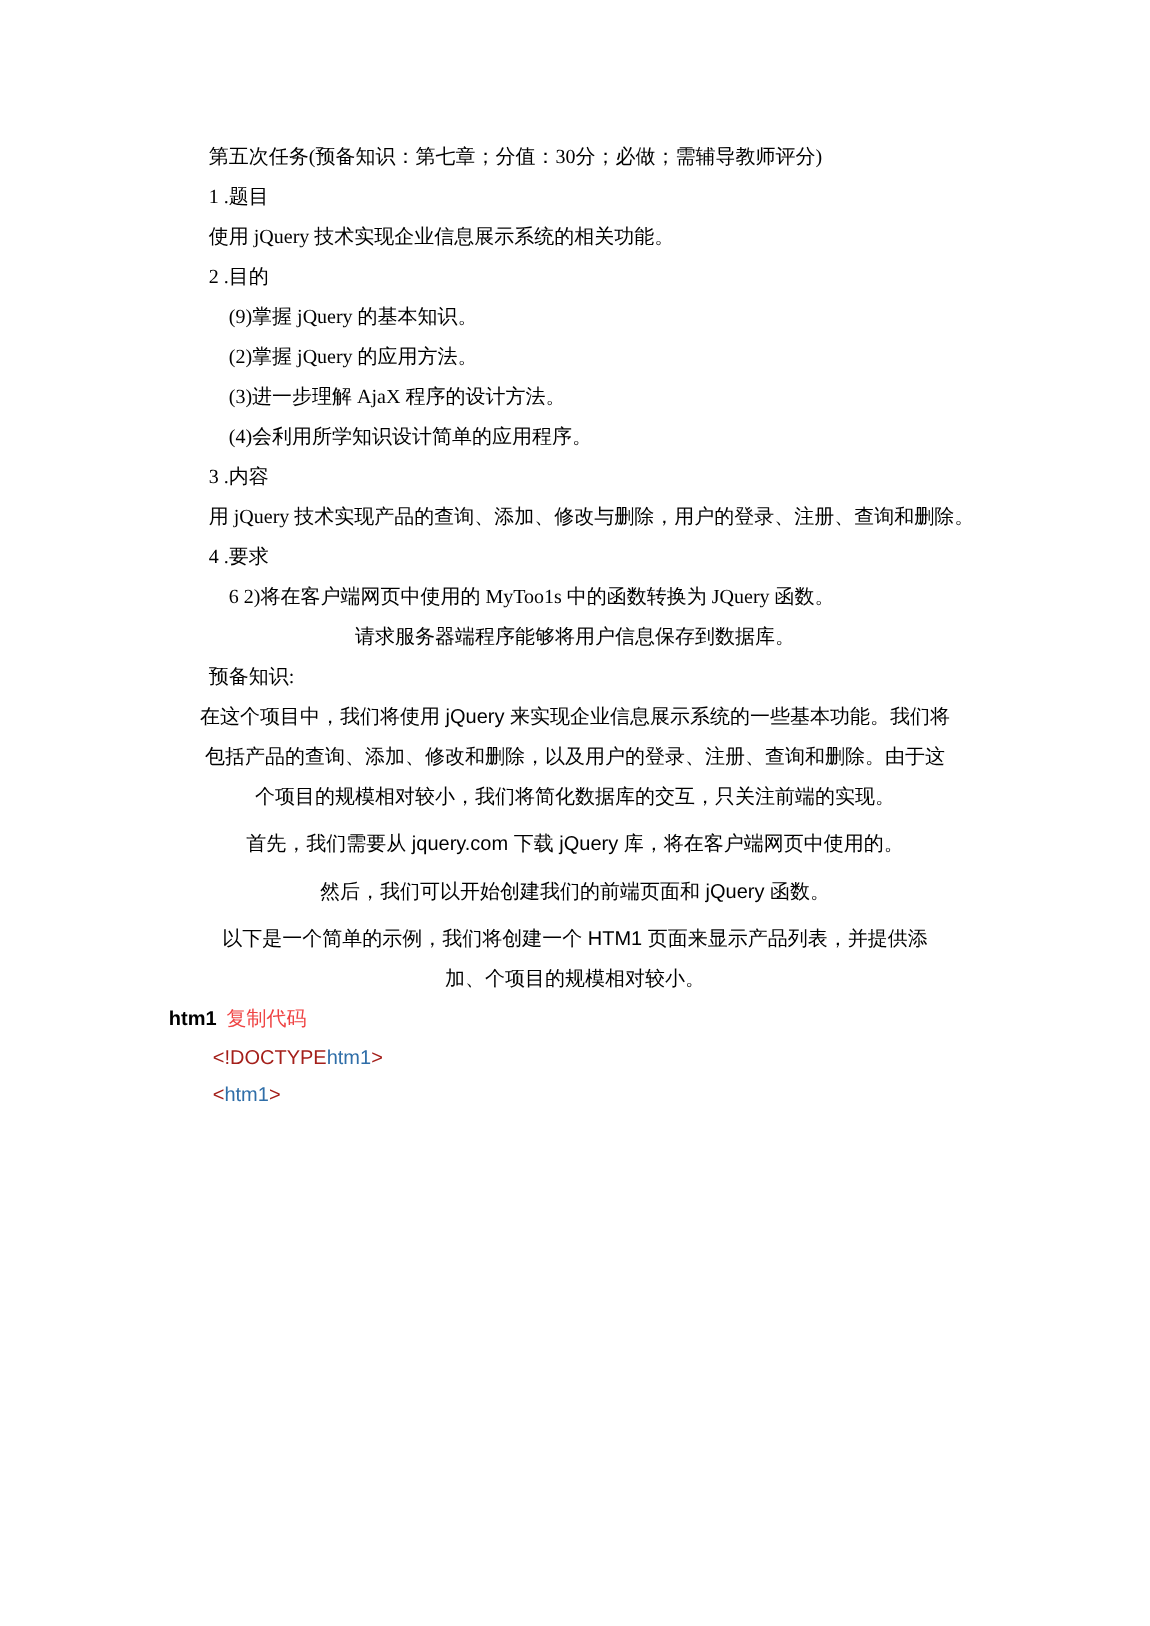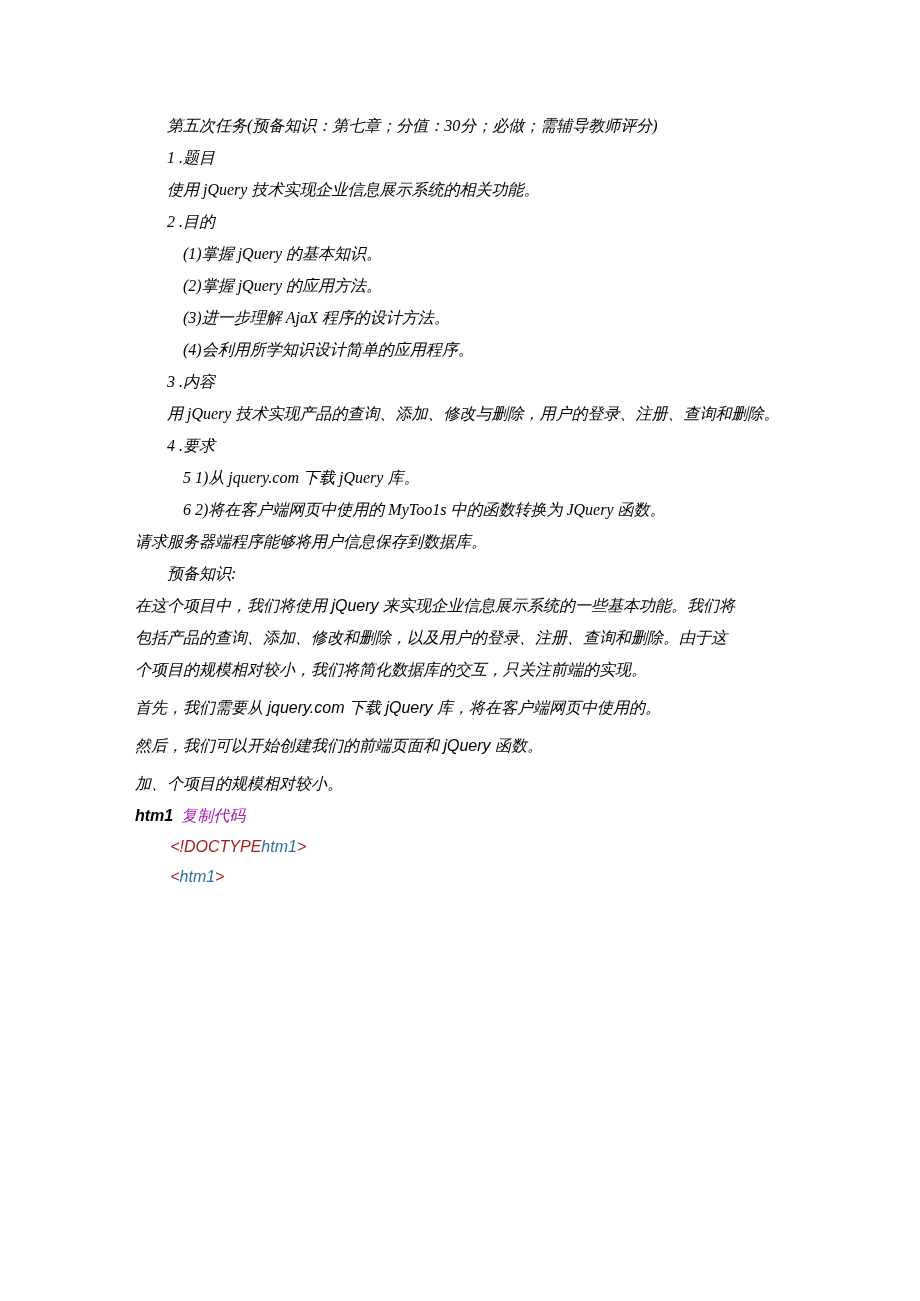--- a/index.html
+++ b/index.html
@@ -9,37 +9,36 @@
     font-family: "SimSun", "宋体", serif;
     font-size: 16px;
     color: #000;
     line-height: 2.0;
   }
   .page {
     width: 920px;
     min-height: 1301px;
     box-sizing: border-box;
     padding: 110px 135px 60px 135px;
-    font-style: italic;
   }
   .indent-1 { text-indent: 2em; }
   .indent-2 { text-indent: 3em; }
-  .no-indent { text-indent: 0; }
+  .no-indent { text-indent: 0; text-align: center; }
   .para { margin: 0; }
   .answer-block {
     font-family: "Microsoft YaHei", "微软雅黑", Arial, sans-serif;
     line-height: 2.0;
   }
   .code-label {
     font-family: "Microsoft YaHei", Arial, sans-serif;
     font-weight: bold;
     color: #000;
   }
   .copy-link {
-    color: #a21caf;
+    color: #ef4444;
     font-family: "Microsoft YaHei", Arial, sans-serif;
     margin-left: 4px;
   }
   .code-block {
     font-family: "Microsoft YaHei", Arial, sans-serif;
     line-height: 1.9;
     padding-left: 2.2em;
   }
   .tag-red { color: #a41f1a; }
   .tag-name { color: #2f6ea8; }
@@ -47,41 +46,41 @@
 </style>
 </head>
 <body>
 
 <div class="page">
 
   <p class="para indent-1">第五次任务(预备知识：第七章；分值：30分；必做；需辅导教师评分)</p>
   <p class="para indent-1">1 .题目</p>
   <p class="para indent-1">使用 jQuery 技术实现企业信息展示系统的相关功能。</p>
   <p class="para indent-1">2 .目的</p>
-  <p class="para indent-2">(1)掌握 jQuery 的基本知识。</p>
+  <p class="para indent-2">(9)掌握 jQuery 的基本知识。</p>
   <p class="para indent-2">(2)掌握 jQuery 的应用方法。</p>
   <p class="para indent-2">(3)进一步理解 AjaX 程序的设计方法。</p>
   <p class="para indent-2">(4)会利用所学知识设计简单的应用程序。</p>
   <p class="para indent-1">3 .内容</p>
   <p class="para indent-1">用 jQuery 技术实现产品的查询、添加、修改与删除，用户的登录、注册、查询和删除。</p>
   <p class="para indent-1">4 .要求</p>
-  <p class="para indent-2">5 1)从 jquery.com 下载 jQuery 库。</p>
   <p class="para indent-2">6 2)将在客户端网页中使用的 MyToo1s 中的函数转换为 JQuery 函数。</p>
   <p class="para no-indent">请求服务器端程序能够将用户信息保存到数据库。</p>
   <p class="para indent-1">预备知识:</p>
 
   <div class="answer-block">
     <p class="para no-indent">在这个项目中，我们将使用 jQuery 来实现企业信息展示系统的一些基本功能。我们将</p>
     <p class="para no-indent">包括产品的查询、添加、修改和删除，以及用户的登录、注册、查询和删除。由于这</p>
     <p class="para no-indent">个项目的规模相对较小，我们将简化数据库的交互，只关注前端的实现。</p>
     <div class="para-gap"></div>
     <p class="para no-indent">首先，我们需要从 jquery.com 下载 jQuery 库，将在客户端网页中使用的。</p>
     <div class="para-gap"></div>
     <p class="para no-indent">然后，我们可以开始创建我们的前端页面和 jQuery 函数。</p>
     <div class="para-gap"></div>
+    <p class="para no-indent">以下是一个简单的示例，我们将创建一个 HTM1 页面来显示产品列表，并提供添</p>
     <p class="para no-indent">加、个项目的规模相对较小。</p>
   </div>
 
   <div>
     <span class="code-label">htm1</span>
     <span class="copy-link">复制代码</span>
   </div>
 
   <div class="code-block">
     <div>

